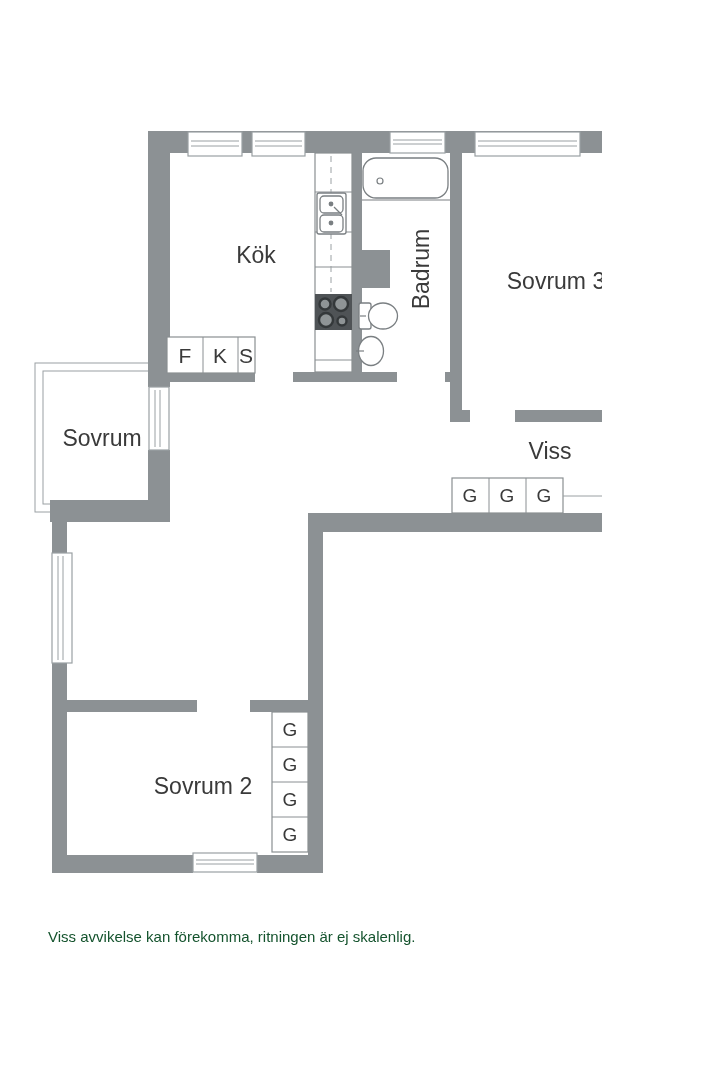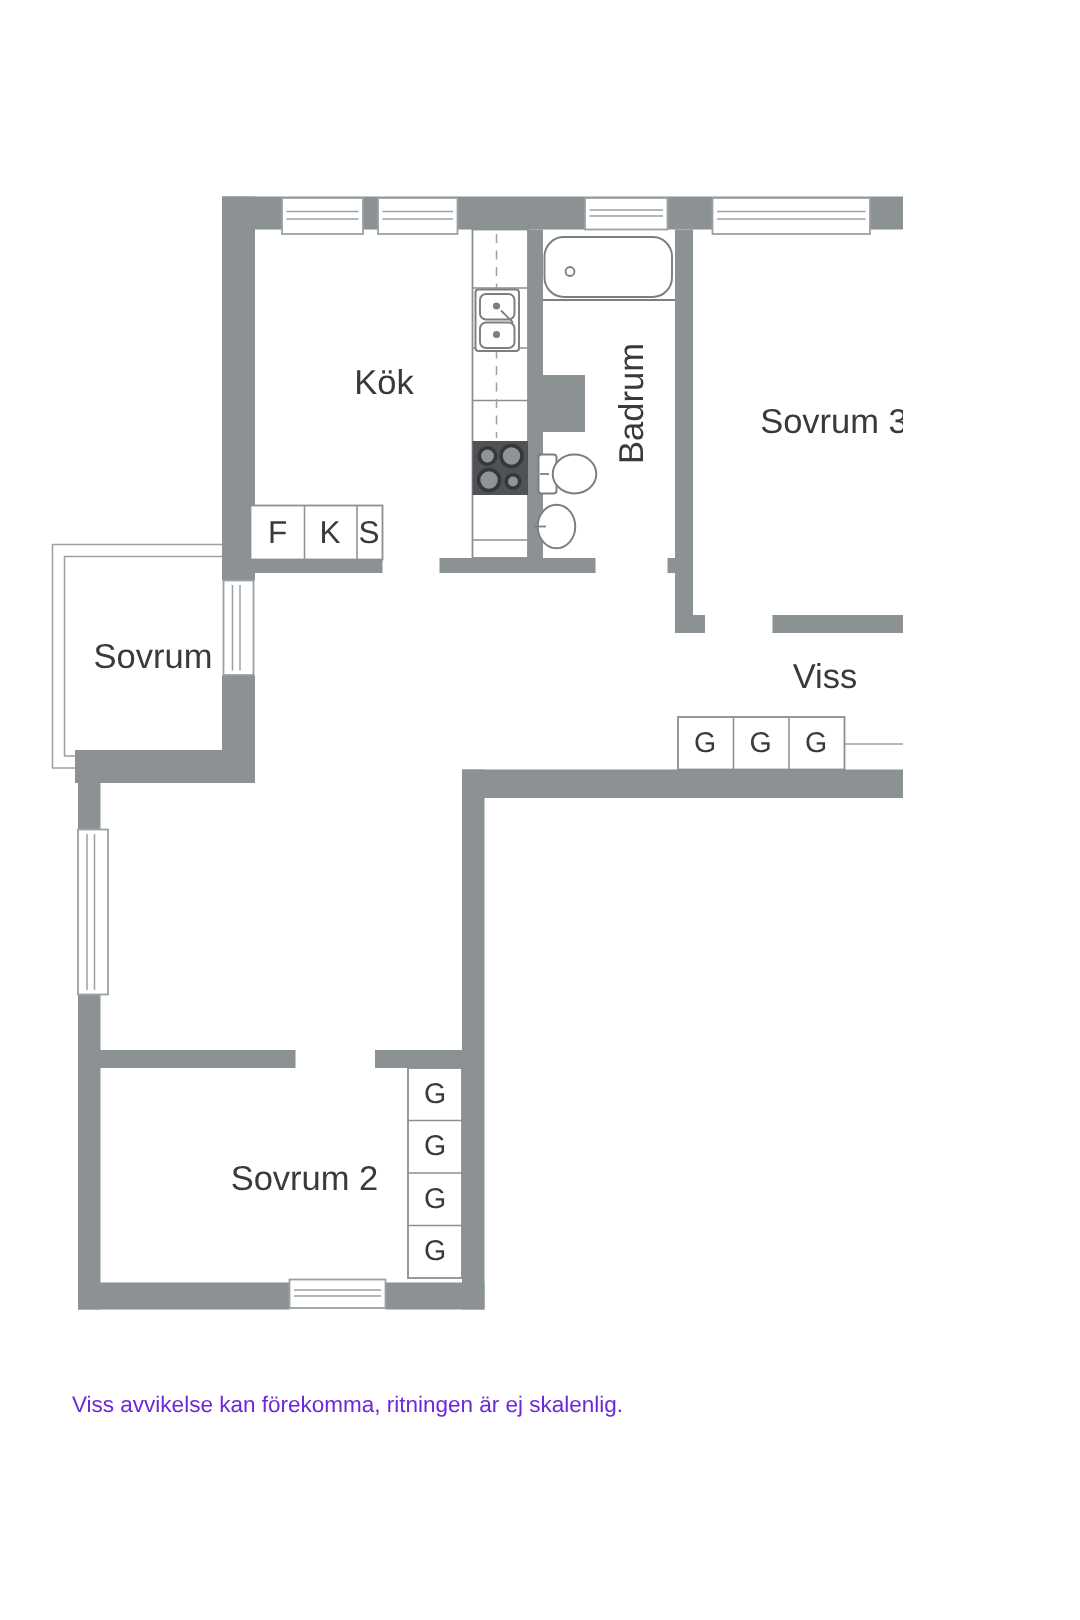--- a/index.html
+++ b/index.html
@@ -19,21 +19,21 @@
   .fixline{stroke:var(--outline);stroke-width:1.2;fill:none;}
   .thin{stroke:var(--line);stroke-width:1;fill:none;}
   .dashed{stroke:var(--line);stroke-width:1;stroke-dasharray:6 5;fill:none;}
   .burner{fill:#8f9496;stroke:#34383a;stroke-width:2.4;}
   .label{position:absolute;transform:translate(-50%,-50%);white-space:nowrap;
          color:var(--text);}
   .room-label{font-size:23px;}
   .rot{transform:translate(-50%,-50%) rotate(-90deg);}
   .unit-label{font-size:21px;}
   .g-label{font-size:19px;}
-  .disclaimer{position:absolute;left:48px;top:928px;font-size:15px;color:#6d28d9;}
+  .disclaimer{position:absolute;left:48px;top:928px;font-size:15px;color:#14532d;}
 </style>
 </head>
 <body>
 
 <div id="plan">
   <svg width="720" height="1080" viewBox="0 0 720 1080">
 
     <g>
       <rect x="35" y="363" width="115" height="149" class="thin"></rect>
       <rect x="43" y="371" width="107" height="133" class="thin"></rect>

